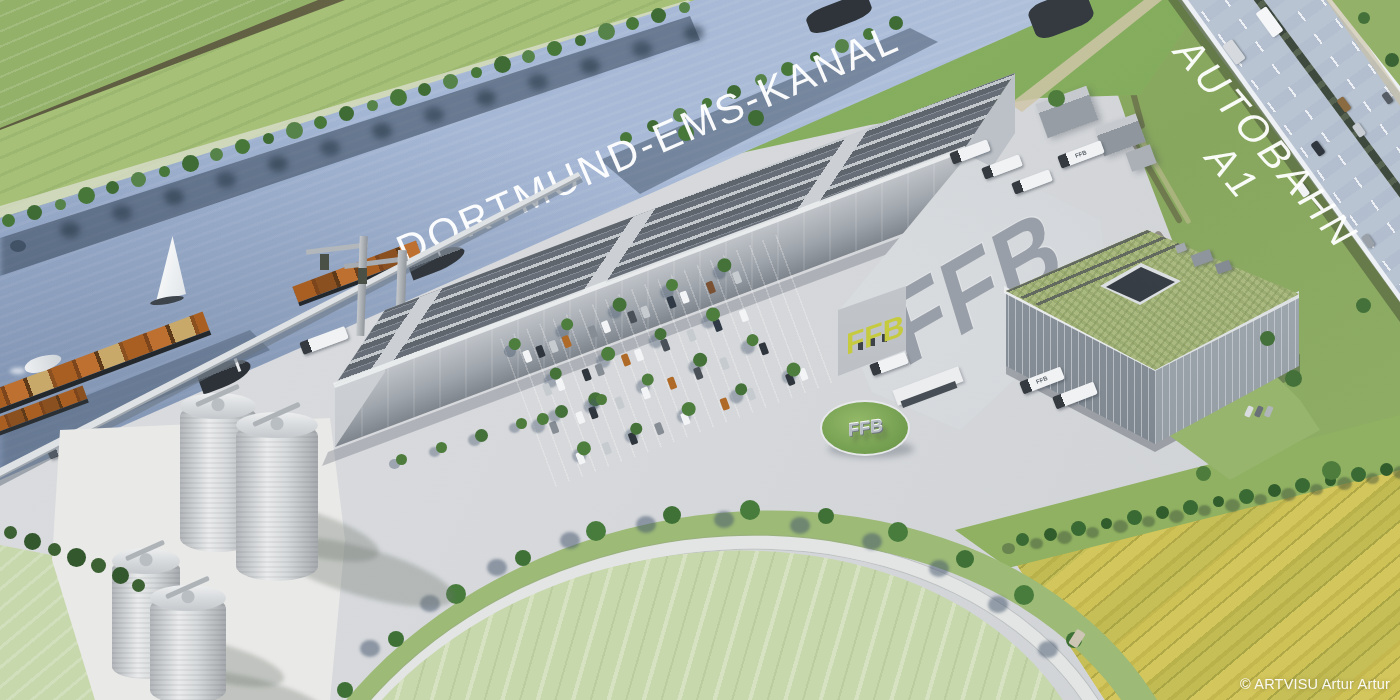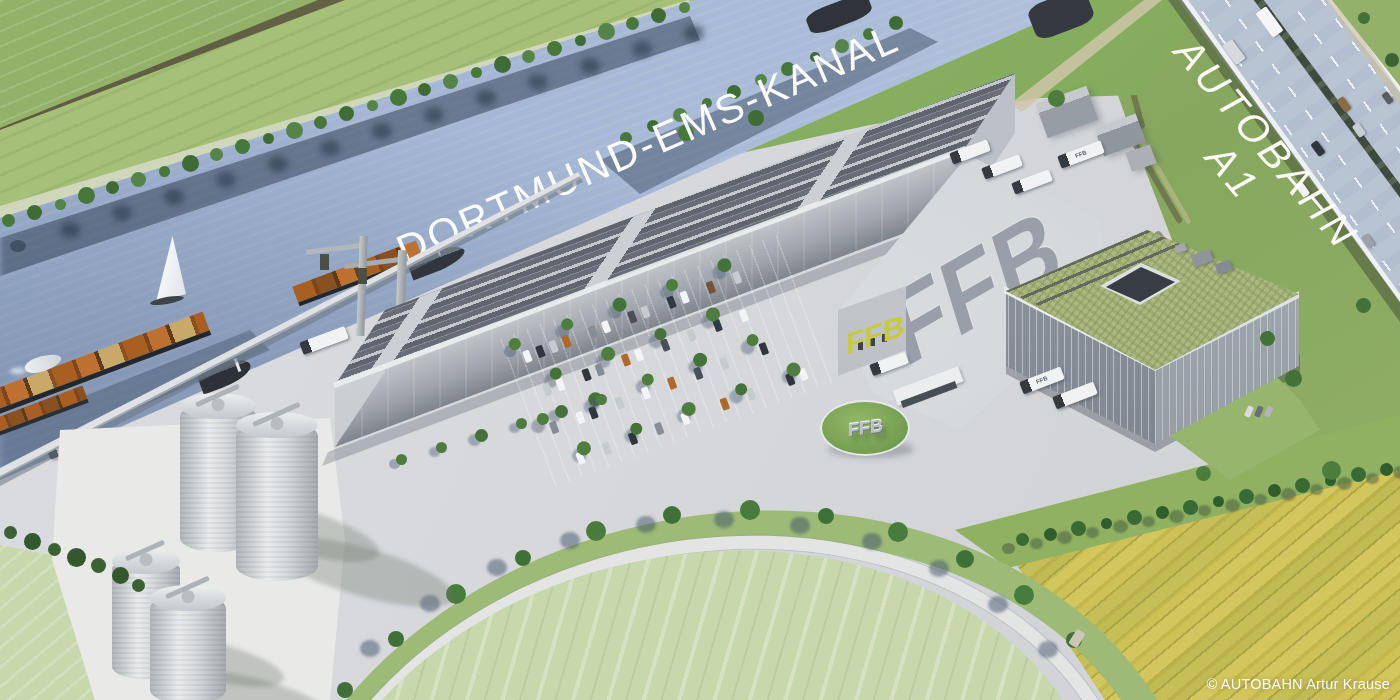--- a/index.html
+++ b/index.html
@@ -407,14 +407,14 @@
   <div class="dot" id="office-trees"></div>
   <div class="dot" id="bushes"></div>
 
   <div class="abs" id="island-shadow"></div>
   <div class="abs" id="island">
     <span id="island-label">FFB</span>
   </div>
 
   <div class="abs" id="road-car"></div>
 
-  <div class="abs" id="credit">© AUTOBAHN Artur Krause</div>
+  <div class="abs" id="credit">© ARTVISU Artur Artur</div>
 </div>
 
 </body></html>

